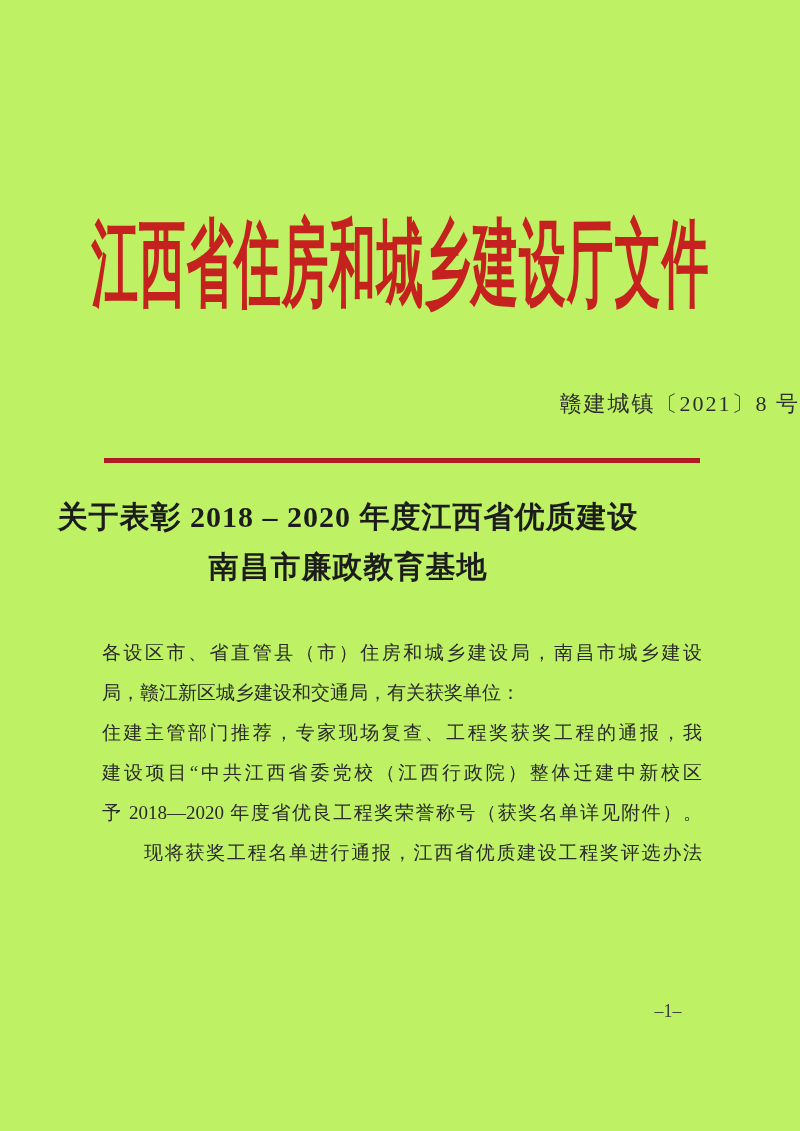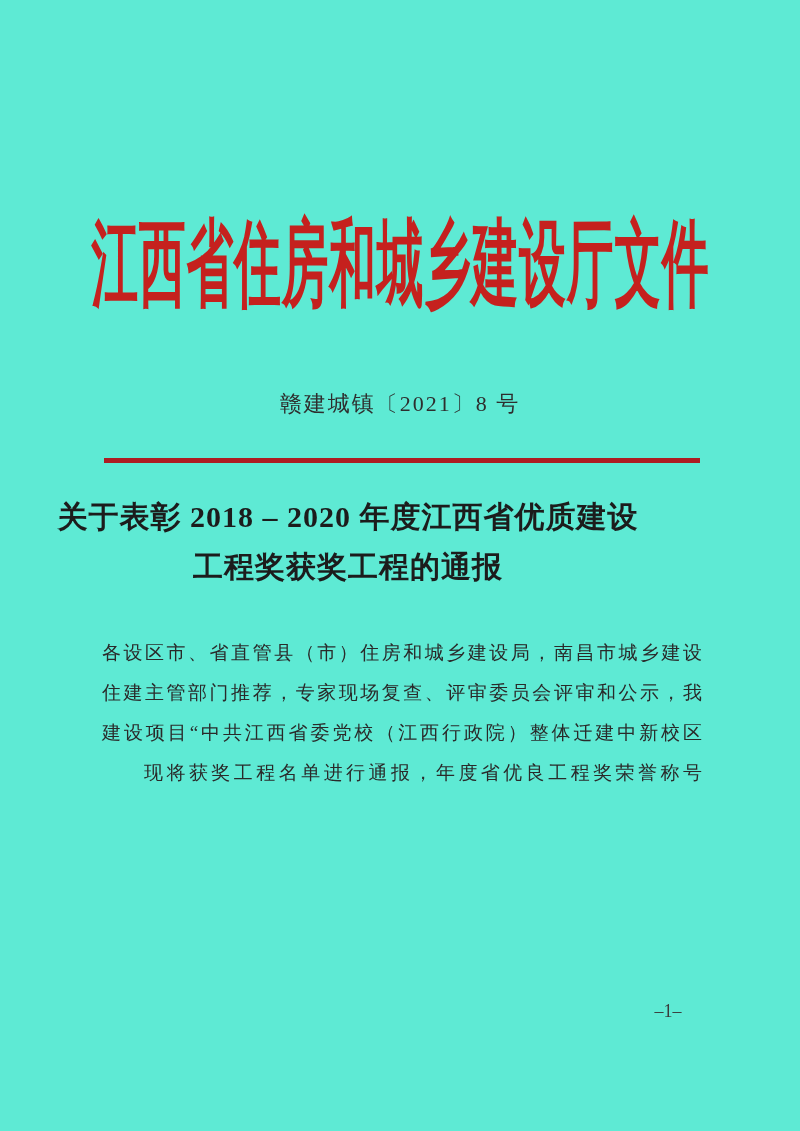--- a/index.html
+++ b/index.html
@@ -5,21 +5,21 @@
   html, body {
     margin: 0;
     padding: 0;
     background: #ffffff;
   }
   .page {
     position: relative;
     width: 800px;
     height: 1131px;
     margin: 0 auto;
-    background: #5eead4;
+    background: #bef264;
     overflow: hidden;
     font-family: "Liberation Serif", "DejaVu Serif", serif;
     color: var(--text-dark, #2d2d2d);
   }
 
   
   .letterhead {
     position: absolute;
     top: 202px;
     left: 0;
@@ -41,21 +41,21 @@
     transform-origin: center center;
     letter-spacing: 2px;
   }
 
   
   .doc-number {
     position: absolute;
     top: 388px;
     left: 0;
     width: 800px;
-    text-align: center;
+    text-align: right;
     font-size: 22px;
     line-height: 32px;
     letter-spacing: 2px;
     color: #2e2e2e;
   }
 
   
   .red-rule {
     position: absolute;
     top: 458px;
@@ -123,25 +123,27 @@
   <div class="letterhead">
     <span class="letterhead-text">江西省住房和城乡建设厅文件</span>
   </div>
 
   <div class="doc-number">赣建城镇〔2021〕8 号</div>
 
   <div class="red-rule"></div>
 
   <h1 class="doc-title">
     <span class="title-line">关于表彰 2018 – 2020 年度江西省优质建设</span>
-    <span class="title-line">工程奖获奖工程的通报</span>
+    <span class="title-line">南昌市廉政教育基地</span>
   </h1>
 
   <div class="body-text">
     <div class="b-line fill">各设区市、省直管县（市）住房和城乡建设局，南昌市城乡建设</div>
-    <div class="b-line fill">住建主管部门推荐，专家现场复查、评审委员会评审和公示，我</div>
+    <div class="b-line">局，赣江新区城乡建设和交通局，有关获奖单位：</div>
+    <div class="b-line fill">住建主管部门推荐，专家现场复查、工程奖获奖工程的通报，我</div>
     <div class="b-line fill">建设项目“中共江西省委党校（江西行政院）整体迁建中新校区</div>
-    <div class="b-line fill indent">现将获奖工程名单进行通报，年度省优良工程奖荣誉称号</div>
+    <div class="b-line fill">予 2018—2020 年度省优良工程奖荣誉称号（获奖名单详见附件）。</div>
+    <div class="b-line fill indent">现将获奖工程名单进行通报，江西省优质建设工程奖评选办法</div>
   </div>
 
   <div class="page-number">–1–</div>
 
 </div>
 
 </body></html>

